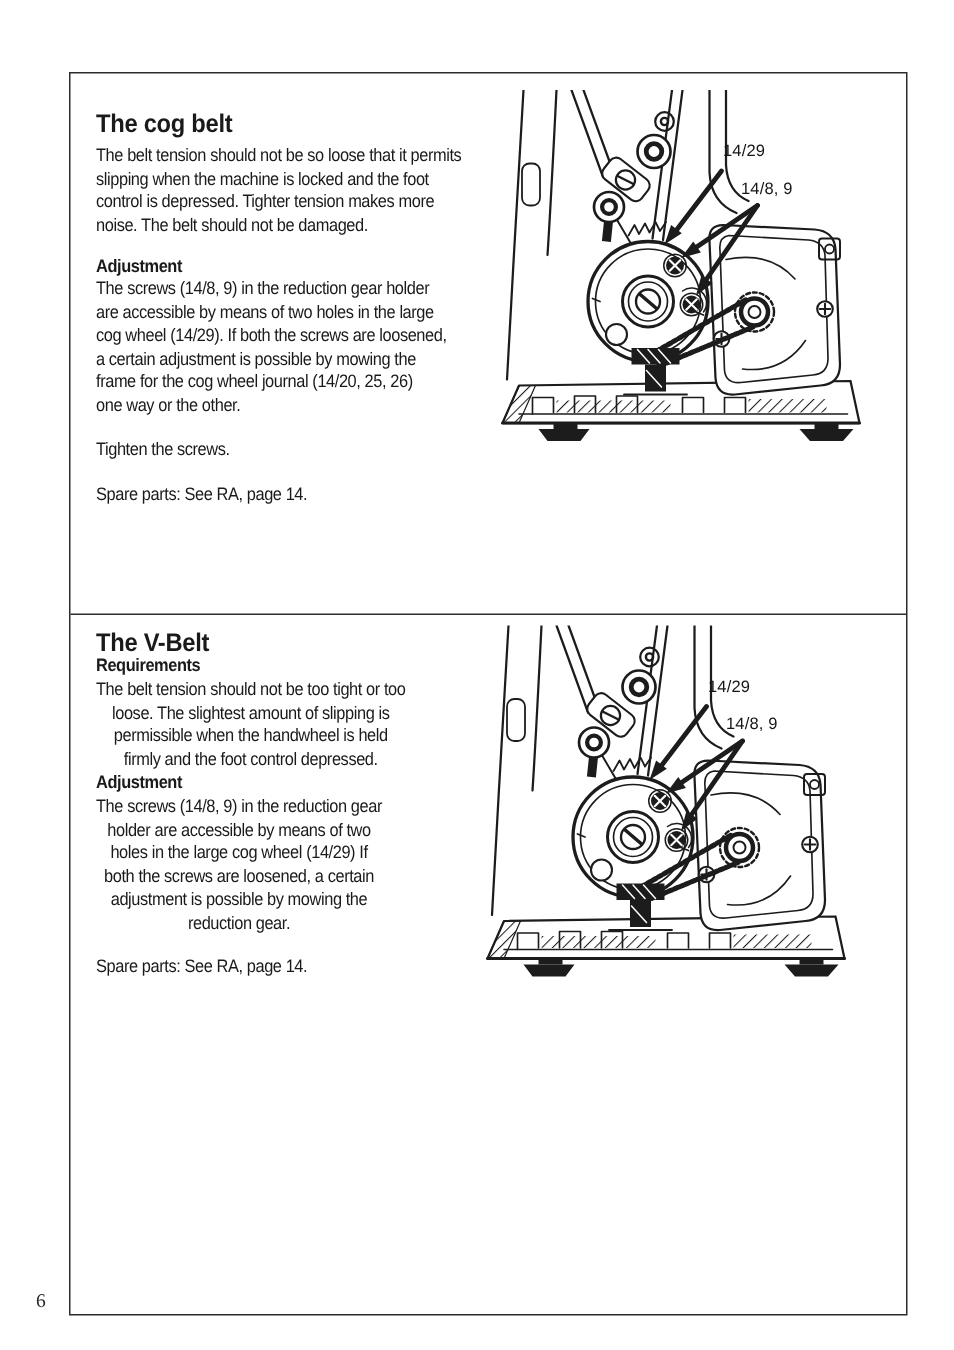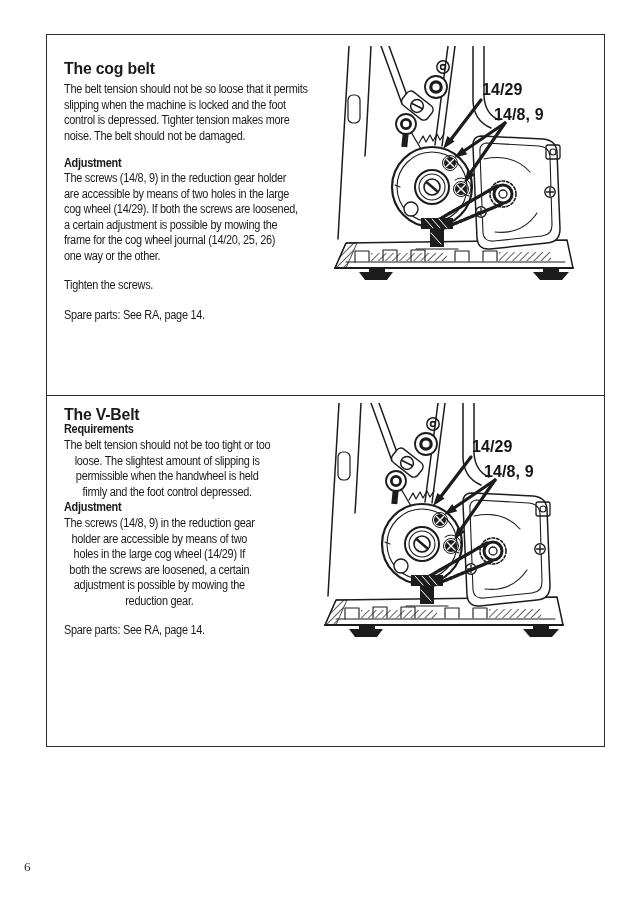--- a/index.html
+++ b/index.html
@@ -1,40 +1,40 @@
 <!DOCTYPE html>
 <html><head>
 <meta charset="utf-8">
 <style>
   html,body { margin:0; padding:0; background:#fff; }
   .page {
     position:relative; width:636px; height:900px; background:#ffffff;
     font-family:"Liberation Sans", sans-serif; color:#1a1a1a; overflow:hidden;
   }
   .frame {
-    position:absolute; left:46px; top:34px; width:559px; height:713px;
+    position:absolute; left:46px; top:48px; width:559px; height:829px;
     border:1.6px solid #2c2c2c; box-sizing:border-box;
   }
   .section { position:absolute; left:0; width:100%; box-sizing:border-box; }
   .section-1 { top:0; height:361px; border-bottom:1.6px solid #2c2c2c; }
   .section-2 { top:361px; height:466px;text-align:center; }
   .title {
     position:absolute; left:17px; font-size:17px; font-weight:bold;
     letter-spacing:-0.2px; white-space:pre; transform:scaleX(0.93); transform-origin:0 0;
   }
   .tx {
     position:absolute; left:17px; font-size:12px; line-height:15.5px;
     letter-spacing:-0.3px; white-space:pre; transform:scaleX(0.91); transform-origin:0 0;
   }
   .hd { font-weight:bold; }
   .figure { position:absolute; width:250px; height:238px; }
   .fig-1 { left:284px; top:11px; }
   .fig-2 { left:274px; top:7px; }
   .callout {
-    position:absolute; font-size:16px; font-weight:bold; letter-spacing:0.1px;
+    position:absolute; font-size:11px; font-weight:normal; letter-spacing:0.1px;
     white-space:pre; color:#161616;
   }
   .co-wheel { left:151px; top:35px; }
   .co-screws { left:163px; top:60px; }
   .pagenum {
     position:absolute; left:24px; top:859px;
     font-family:"Liberation Serif", serif; font-size:13px; color:#2a2a2a;
   }
 </style>
 </head>

